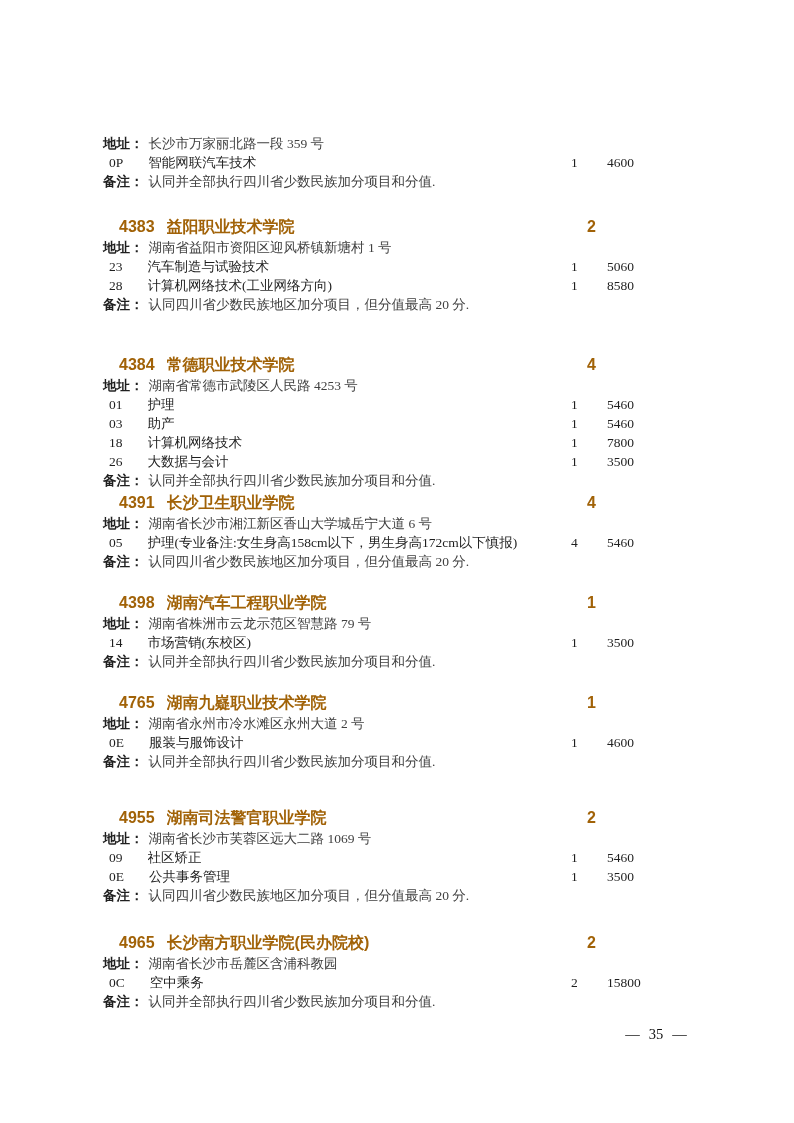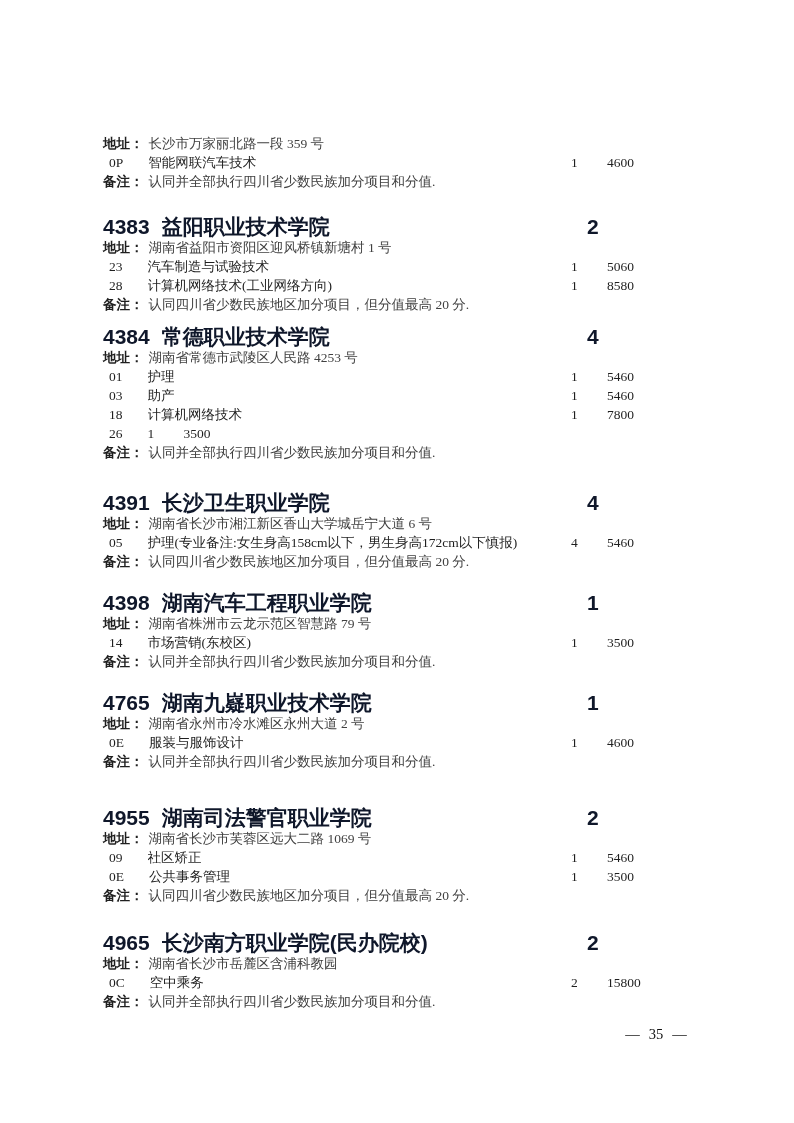--- a/index.html
+++ b/index.html
@@ -14,21 +14,21 @@
   .page{position:absolute;inset:0;background:#ffffff;}
   .block{position:absolute;left:103px;width:560px;}
   .row{
     display:flex;align-items:center;
     height:19px;line-height:19px;
     font-size:13.5px;white-space:nowrap;
   }
   .row.head{
     height:22px;line-height:22px;
     font-family:"Liberation Sans",sans-serif;
-    font-weight:700;font-size:21px;color:#0f172a;
+    font-weight:700;font-size:16px;color:#a16207;margin-left:16px;
   }
   .scode{margin-right:12px;}
   .sname{flex:1;overflow:hidden;}
   .lbl{font-weight:700;margin-right:5px;}
   .row.major{padding-left:6px;gap:16px;}
   .mcode{margin-right:9px;}
   .mname{flex:1;overflow:hidden;}
   .cnt{width:20px;text-align:left;}
   .fee{width:56px;text-align:left;}
   .addr-text,.remark-text{color:#404040;}
@@ -83,21 +83,21 @@
       <span class="mname">计算机网络技术(工业网络方向)</span>
       <span class="cnt">1</span>
       <span class="fee">8580</span>
     </div>
     <div class="row">
       <span class="lbl">备注：</span>
       <span class="remark-text">认同四川省少数民族地区加分项目，但分值最高 20 分.</span>
     </div>
   </div>
 
-  <div class="block" style="top:326px">
+  <div class="block" style="top:354px">
     <div class="row head">
       <span class="scode">4384</span>
       <span class="sname">常德职业技术学院</span>
       <span class="cnt">4</span>
       <span class="fee"></span>
     </div>
     <div class="row">
       <span class="lbl">地址：</span>
       <span class="addr-text">湖南省常德市武陵区人民路 4253 号</span>
     </div>
@@ -114,20 +114,21 @@
       <span class="fee">5460</span>
     </div>
     <div class="row major">
       <span class="mcode">18</span>
       <span class="mname">计算机网络技术</span>
       <span class="cnt">1</span>
       <span class="fee">7800</span>
     </div>
     <div class="row major">
       <span class="mcode">26</span>
+      <span class="mname">大数据与会计</span>
       <span class="cnt">1</span>
       <span class="fee">3500</span>
     </div>
     <div class="row">
       <span class="lbl">备注：</span>
       <span class="remark-text">认同并全部执行四川省少数民族加分项目和分值.</span>
     </div>
   </div>
 
   <div class="block" style="top:492px">

